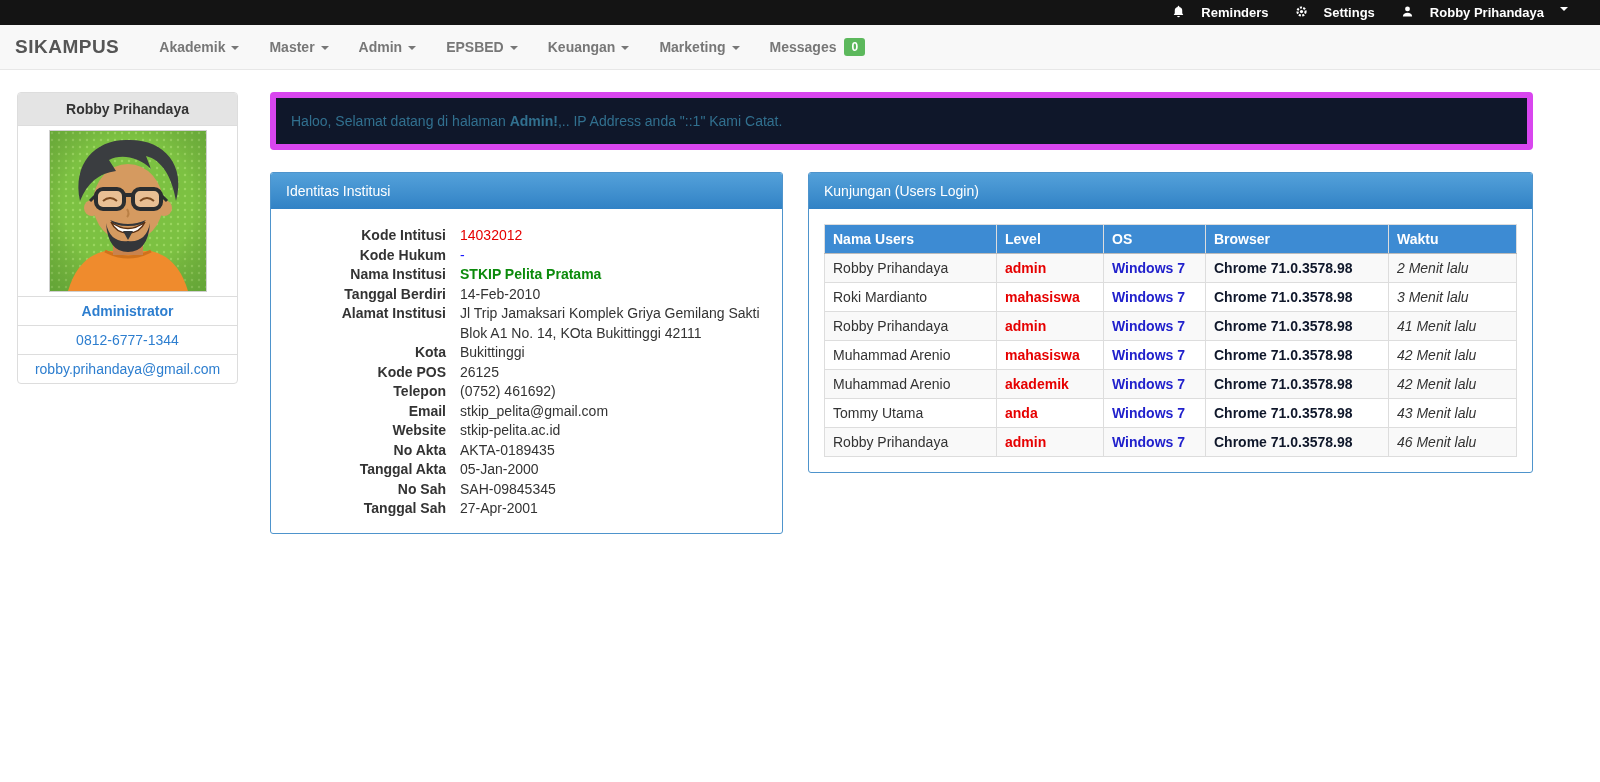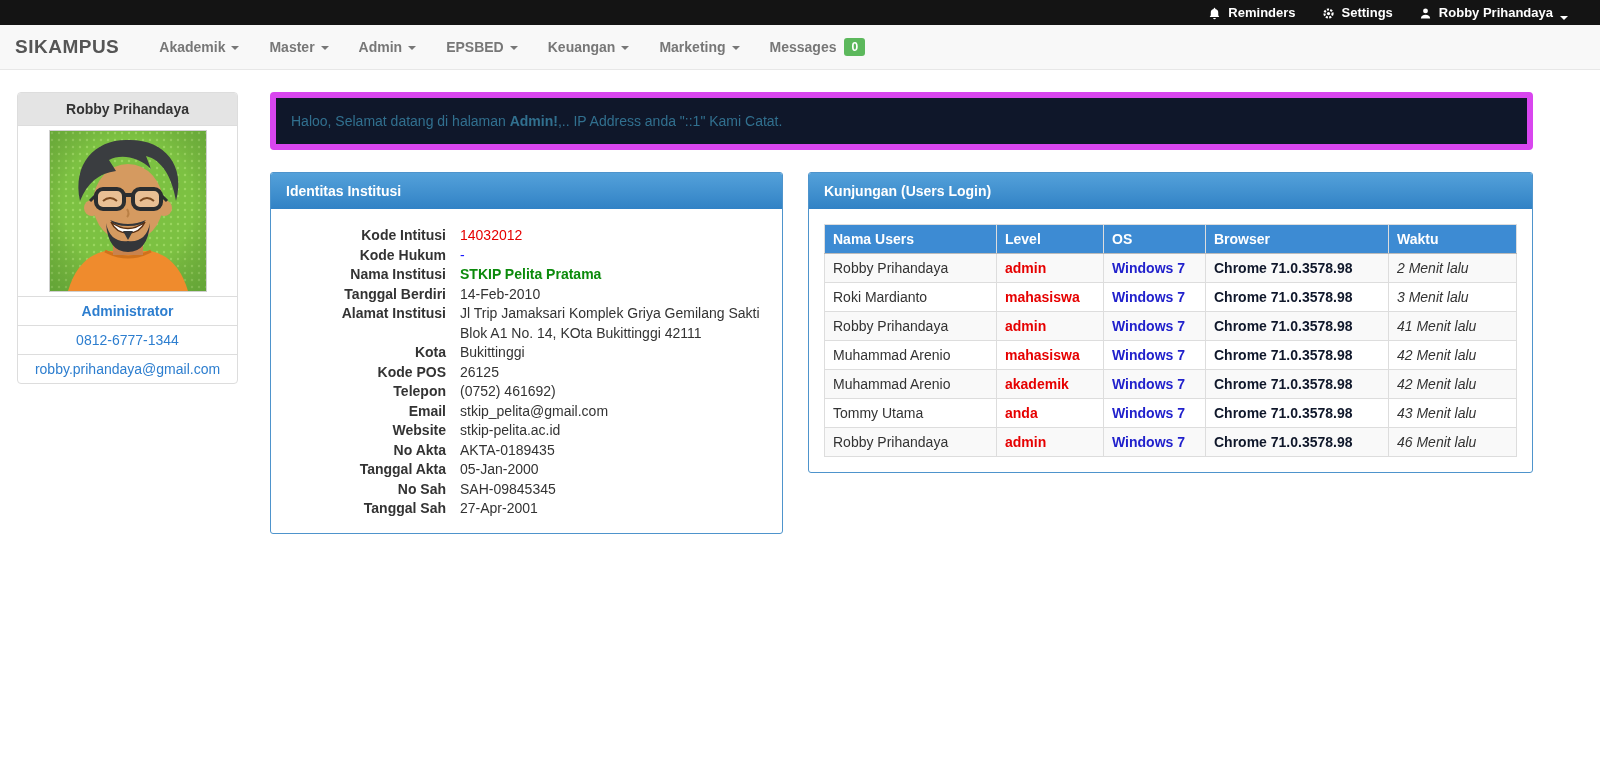--- a/index.html
+++ b/index.html
@@ -3,21 +3,21 @@
 <meta charset="utf-8">
 <style>
   * { box-sizing: border-box; margin: 0; padding: 0; }
   html, body { width: 1600px; height: 782px; overflow: hidden; background: #fff;
     font-family: "Liberation Sans", sans-serif; font-size: 14px; color: #333; }
 
   
   .topbar { height: 25px; background: #141414; color: #fff; display: flex;
     justify-content: flex-end; align-items: center; gap: 26px; padding-right: 32px;
     font-size: 13px; font-weight: bold; }
-  .tb-item { display: flex; align-items: flex-end; gap: 7px; cursor: pointer; }
+  .tb-item { display: flex; align-items: flex-start; gap: 16px; cursor: pointer; }
   .tb-item svg { display: block; }
 
   
   .navbar { height: 45px; background: #f8f8f8; border-bottom: 1px solid #e7e7e7;
     display: flex; align-items: center; padding: 0 15px; }
   .brand { font-size: 19px; font-weight: bold; color: #555; margin: 0 25px 0 0;
     letter-spacing: .5px; cursor: pointer; text-decoration: none; }
   .nav-item { display: flex; align-items: center; gap: 6px; padding: 0 15px;
     color: #777; font-weight: bold; cursor: pointer; text-decoration: none; height: 45px; }
   .caret { width: 0; height: 0; border-left: 4px solid transparent;
@@ -45,21 +45,21 @@
   .sb-role { font-weight: bold; }
 
   
   .alert { background: #0f172a; border: 6px solid #d946ef; border-radius: 4px;
     color: #31708f; padding: 15px; margin-bottom: 22px; }
 
   
   .panels { display: flex; gap: 25px; align-items: flex-start; }
   .panel { border: 1px solid #4e94cc; border-radius: 3px; background: #fff; }
   .panel-heading { background: linear-gradient(#54a1da, #3182c5); color: #fff;
-    font-weight: bold; padding: 10px 15px; border-radius: 2px 2px 0 0; }
+    font-weight: normal; padding: 10px 15px; border-radius: 2px 2px 0 0; }
   .panel-identitas { width: 513px; flex-shrink: 0; }
   .panel-identitas .panel-body { padding: 17px 15px 14px 15px; }
   .panel-kunjungan { width: 725px; }
   .panel-kunjungan .panel-body { padding: 15px; }
 
   
   .id-row { display: flex; line-height: 19.5px; }
   .id-label { width: 160px; flex-shrink: 0; text-align: right; font-weight: bold; }
   .id-value { margin-left: 14px; }
   .val-red { color: #e60000; }

